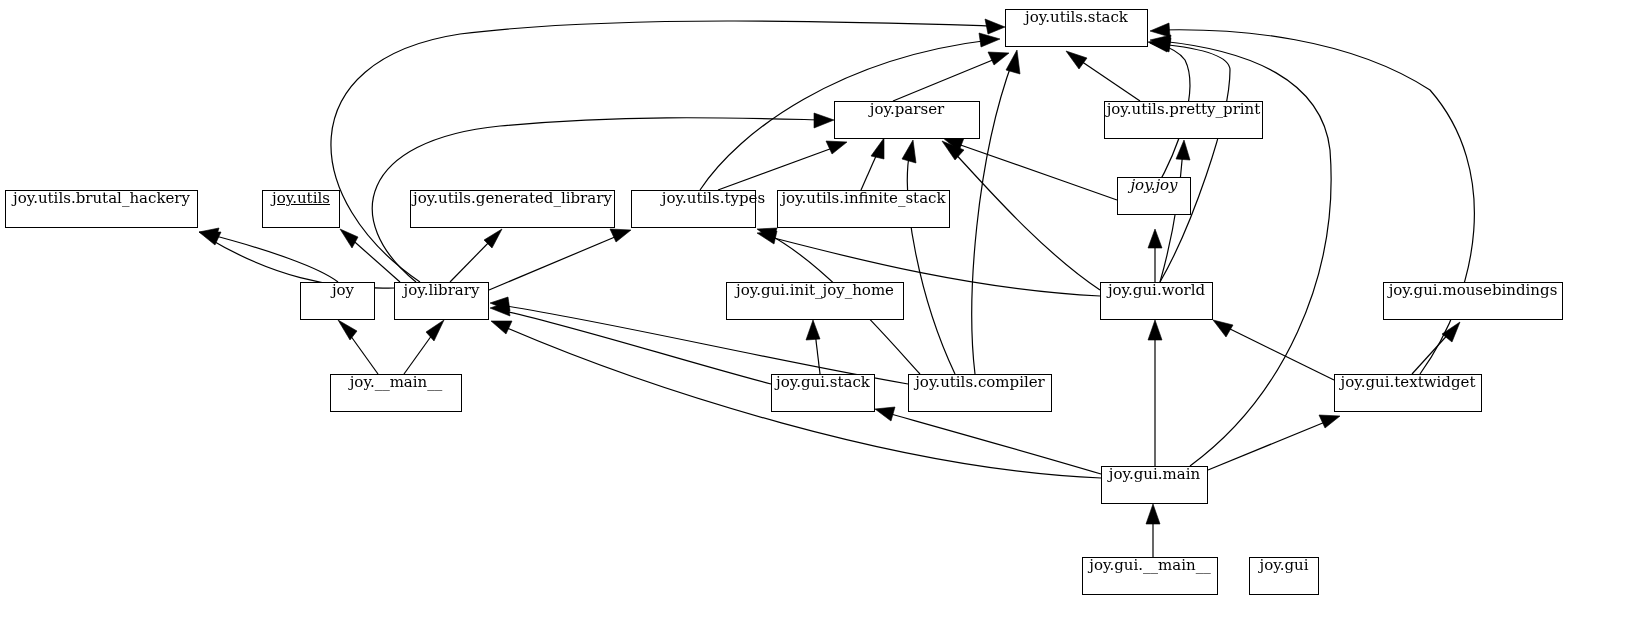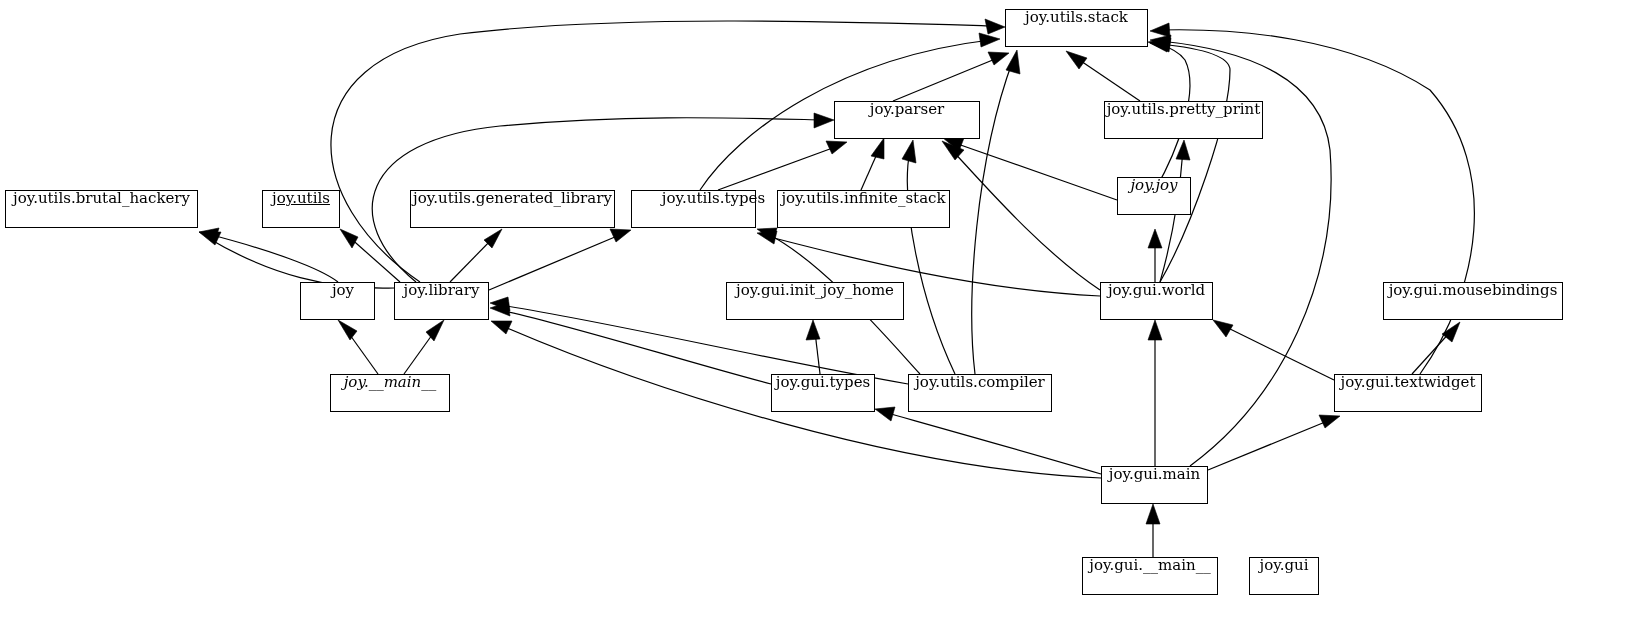--- a/index.html
+++ b/index.html
@@ -223,26 +223,26 @@
     </div>
 
     <div class="node-box" style="left:726px; top:282px; width:178px; height:38px;">
       <span class="node-label">joy.gui.init_joy_home</span>
     </div>
 
     <div class="node-box" style="left:1100px; top:282px; width:113px; height:38px;">
       <span class="node-label">joy.gui.world</span>
     </div>
 
-    <div class="node-box" style="left:330px; top:374px; width:120px; height:38px;font-style:italic;">
+    <div class="node-box" style="left:330px; top:374px; width:132px; height:38px;">
       <span class="node-label">joy.__main__</span>
     </div>
 
     <div class="node-box" style="left:771px; top:374px; width:104px; height:38px;">
-      <span class="node-label">joy.gui.types</span>
+      <span class="node-label">joy.gui.stack</span>
     </div>
 
     <div class="node-box" style="left:908px; top:374px; width:144px; height:38px;">
       <span class="node-label">joy.utils.compiler</span>
     </div>
 
     <div class="node-box" style="left:1334px; top:374px; width:148px; height:38px;">
       <span class="node-label">joy.gui.textwidget</span>
     </div>
 

